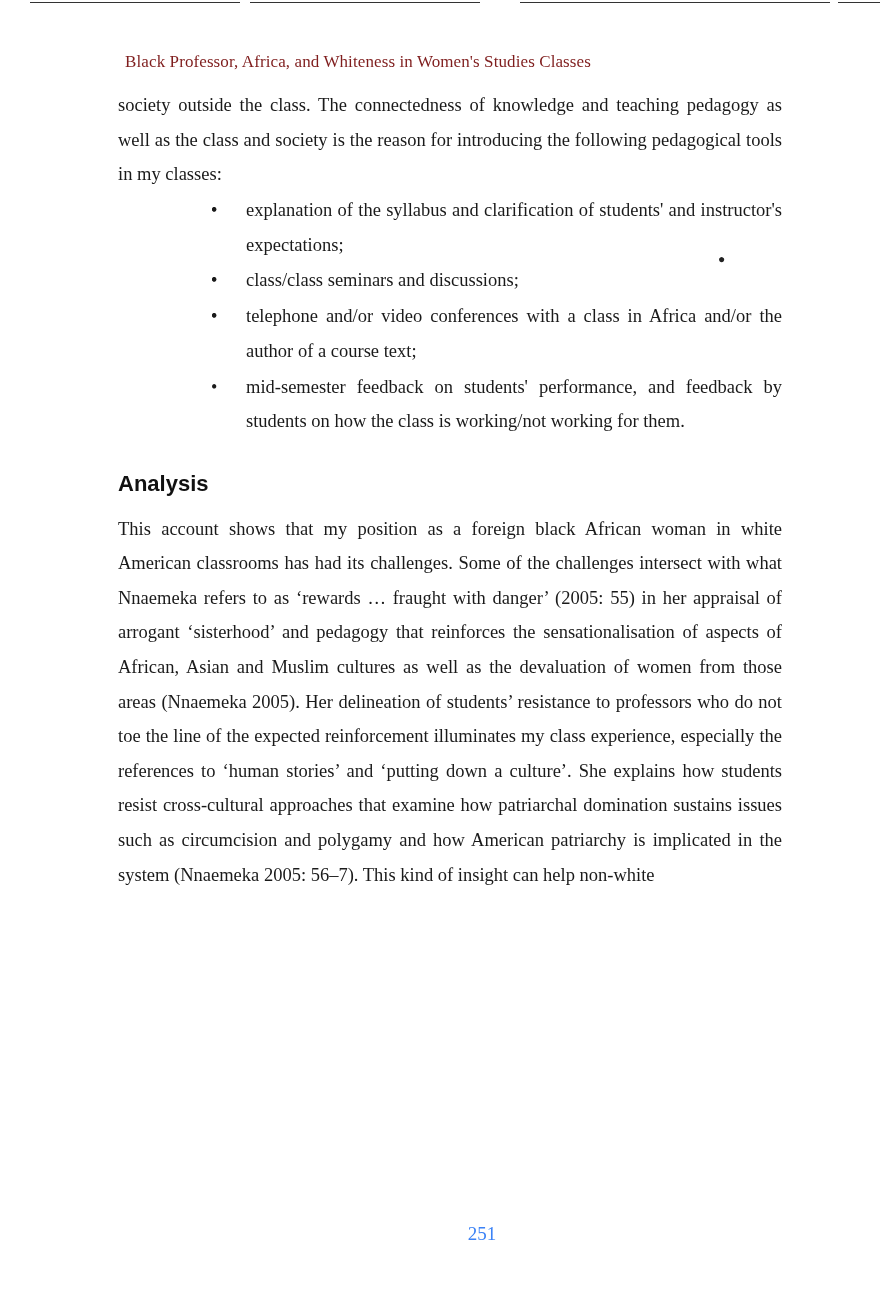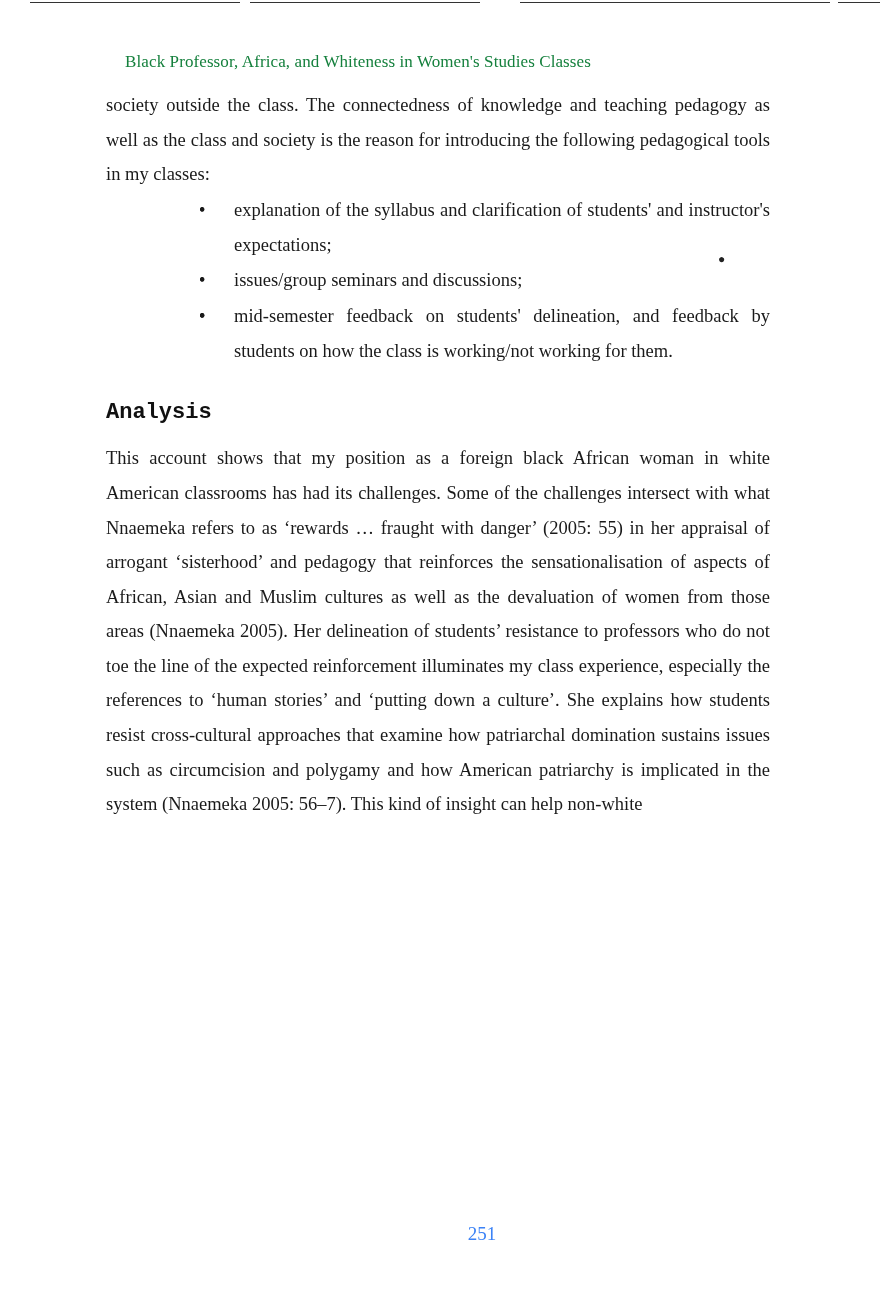--- a/index.html
+++ b/index.html
@@ -8,37 +8,37 @@
       font-family: "Liberation Serif", "DejaVu Serif", serif; color: #1a1a1a;
     }
     .scan-top {
       position: absolute; left: 0; top: 0; width: 880px; height: 8px;
     }
     .scan-top span {
       position: absolute; top: 2px; height: 1px; background: #333;
     }
     .running-head {
       position: absolute; top: 52px; left: 0; width: 716px; text-align: center;
-      font-size: 17px; color: #15803d; letter-spacing: 0.1px;
+      font-size: 17px; color: #7f1d1d; letter-spacing: 0.1px;
     }
     .page-body {
-      position: absolute; left: 106px; top: 88px; width: 664px;
+      position: absolute; left: 118px; top: 88px; width: 664px;
       font-size: 18.5px; line-height: 34.6px; text-align: justify;
     }
     .page-body p { margin: 0; }
     .bullets { list-style: none; margin: 0; padding: 0 0 0 128px; }
     .bullets li {
       position: relative; margin: 0 0 1.2px 0; text-align: justify;
     }
     .bullet-dot {
       position: absolute; left: -35px; top: 0; font-size: 18px;
     }
     .section-heading {
       margin: 30px 0 13px 0;
-      font-family: Liberation Mono, monospace;
+      font-family: Liberation Sans, sans-serif;
       font-weight: bold; font-size: 22px; line-height: 30px; color: #111;
     }
     .page-number {
       position: absolute; top: 1223px; left: 0; width: 880px; text-align: center;
       font-size: 19px; color: #3b82f6; margin-left: 42px;
     }
     .mark {
       position: absolute; color: #222; font-size: 12px;
     }
   </style>
@@ -54,24 +54,24 @@
 
 <div class="running-head">Black Professor, Africa, and Whiteness in Women's Studies Classes</div>
 
 <div class="page-body">
   <p>society outside the class. The connectedness of knowledge and teaching pedagogy as well as the class and society is the reason for introducing the following pedagogical tools in my classes:</p>
 
   <ul class="bullets">
     <li><span class="bullet-dot">•</span></li>
     <li><span class="bullet-dot">•</span><span>explanation of the syllabus and clarification of students' and instructor's expectations;</span></li>
     <li><span class="bullet-dot">•</span></li>
-    <li><span class="bullet-dot">•</span><span>issues/group seminars and discussions;</span></li>
+    <li><span class="bullet-dot">•</span><span>class/class seminars and discussions;</span></li>
     <li><span class="bullet-dot">•</span></li>
-    <li><span class="bullet-dot">•</span></li>
-    <li><span class="bullet-dot">•</span><span>mid-semester feedback on students' delineation, and feedback by students on how the class is working/not working for them.</span></li>
+    <li><span class="bullet-dot">•</span><span>telephone and/or video conferences with a class in Africa and/or the author of a course text;</span></li>
+    <li><span class="bullet-dot">•</span><span>mid-semester feedback on students' performance, and feedback by students on how the class is working/not working for them.</span></li>
   </ul>
 
   <h2 class="section-heading">Analysis</h2>
   <p>This account shows that my position as a foreign black African woman in white American classrooms has had its challenges. Some of the challenges intersect with what Nnaemeka refers to as ‘rewards … fraught with danger’ (2005: 55) in her appraisal of arrogant ‘sisterhood’ and pedagogy that reinforces the sensationalisation of aspects of African, Asian and Muslim cultures as well as the devaluation of women from those areas (Nnaemeka 2005). Her delineation of students’ resistance to professors who do not toe the line of the expected reinforcement illuminates my class experience, especially the references to ‘human stories’ and ‘putting down a culture’. She explains how students resist cross-cultural approaches that examine how patriarchal domination sustains issues such as circumcision and polygamy and how American patriarchy is implicated in the system (Nnaemeka 2005: 56–7). This kind of insight can help non-white</p>
 </div>
 
 <span class="mark" style="left:718px;top:252px;">●</span>
 
 <div class="page-number">251</div>
 

